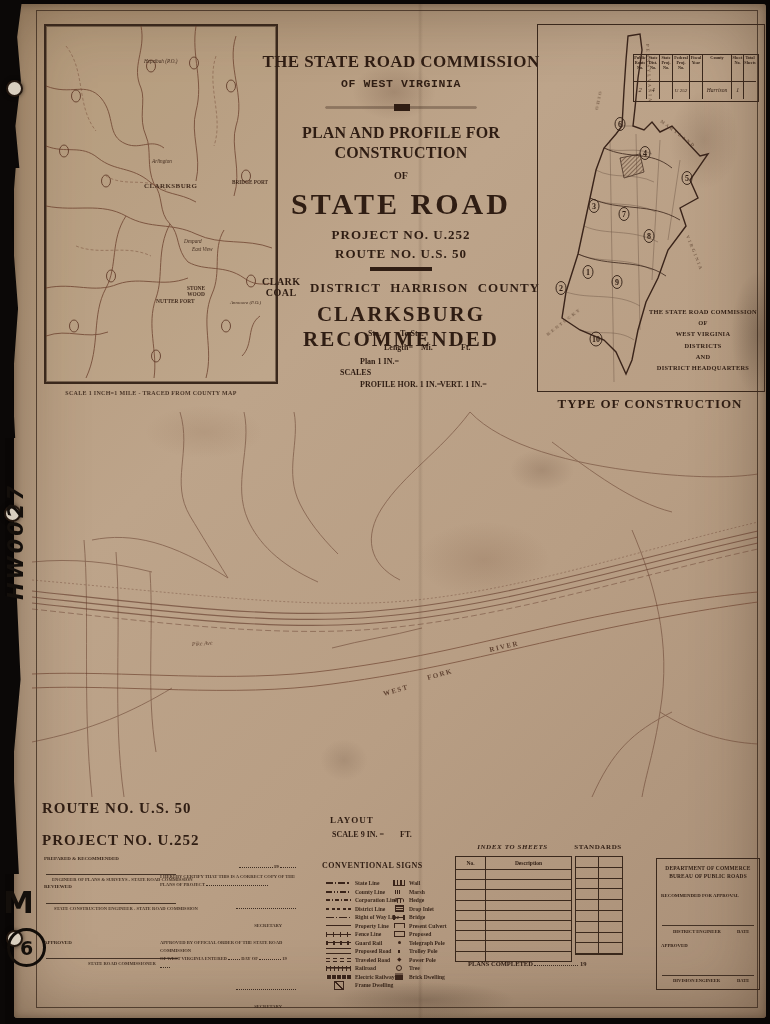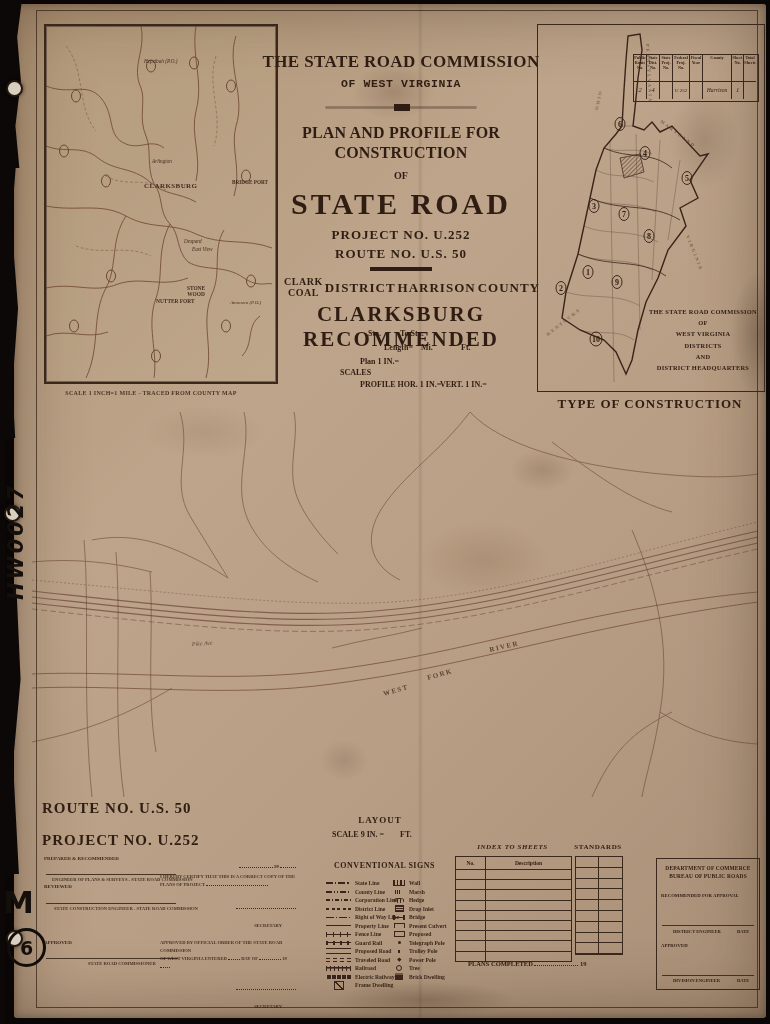--- a/index.html
+++ b/index.html
@@ -31,21 +31,21 @@
   .hole{position:absolute;width:13px;height:13px;border-radius:50%;background:#d9cfbf;
     border:2px solid #241810;box-shadow:0 0 4px rgba(0,0,0,.6);}
   .hand{font-family:"DejaVu Sans",sans-serif;font-weight:bold;color:#140f0b;}
   #hw{position:absolute;left:4px;top:424px;height:176px;width:26px;
     writing-mode:vertical-rl;transform:rotate(180deg);font-style:italic;
     font-size:21px;letter-spacing:3px;}
   #mnote{position:absolute;left:3px;top:884px;font-size:31px;}
   #cnote{position:absolute;left:7px;top:928px;width:33px;height:33px;border:3px solid #120d09;
     border-radius:50%;display:flex;align-items:center;justify-content:center;font-size:19px;}
   
-  .c{text-align:center;}
+  .c{text-align:left;}
   .abs{position:absolute;}
   .rule{position:absolute;border-top:1px solid rgba(50,34,24,.85);}
   .dotrule{border-bottom:1px dotted rgba(50,34,24,.9);display:inline-block;vertical-align:baseline;}
   
   #inset{position:absolute;left:20px;top:24px;width:230px;height:356px;
     border:2px solid #3a281c;box-shadow:inset 0 0 0 1px rgba(58,40,28,.5);background:rgba(200,180,150,.12);margin-left:24px;}
   #inset .lbl{position:absolute;font-weight:bold;color:rgba(54,32,20,.9);white-space:nowrap;}
   #inset .it{font-style:italic;font-weight:normal;}
   #inset-cap{position:absolute;left:36px;top:390px;width:230px;font-size:6px;
     font-weight:bold;color:rgba(54,34,22,.85);text-align:center;letter-spacing:.3px;}
@@ -54,21 +54,21 @@
   .tb1{font-size:17px;font-weight:bold;letter-spacing:.4px;}
   .tb2{font-size:11.5px;font-weight:bold;margin-top:5px;letter-spacing:.6px;font-family:Liberation Mono, monospace;}
   .div1{margin:14px auto 12px;width:150px;height:7px;position:relative;}
   .div1 i{position:absolute;left:0;top:3px;width:100%;height:1.4px;background:#33211655;box-shadow:0 0 0 .3px #332116;}
   .div1 b{position:absolute;left:68px;top:0;width:16px;height:7px;background:#2f1d13;}
   .tb3{font-size:16.5px;font-weight:bold;letter-spacing:.2px;transform:scaleX(.97);}
   .tb4{font-size:10px;font-weight:bold;margin-top:7px;}
   .tb5{font-size:30px;font-weight:bold;letter-spacing:3px;margin-top:6px;}
   .tb6{font-size:13px;font-weight:bold;margin-top:6px;letter-spacing:1px;}
   .bar{margin:5px auto 4px;width:62px;height:4px;background:#2f1d13;}
-  .distline{display:flex;justify-content:flex-end;align-items:center;gap:2px;margin-top:6px;}
+  .distline{display:flex;justify-content:space-between;align-items:center;gap:2px;margin-top:6px;}
   .stack{display:flex;flex-direction:column;font-size:10px;font-weight:bold;line-height:1.05;letter-spacing:.5px;}
   .big{font-size:13px;font-weight:bold;letter-spacing:1px;}
   .tb7{font-size:21px;font-weight:bold;letter-spacing:2px;margin-top:4px;}
   .scl{position:absolute;font-size:8px;font-weight:bold;white-space:nowrap;}
   
   #wvbox{position:absolute;left:537px;top:24px;width:226px;height:366px;border:1.5px solid #3a281c;}
   #wvtable{position:absolute;left:633px;top:54px;width:124px;height:46px;border:1px solid #3a281c;
     display:grid;grid-template-columns:13px 13px 13px 17px 13px 29px 12px 12px;grid-template-rows:27px 17px;}
   #wvtable .hc{border-right:.8px solid #3a281c;border-bottom:.8px solid #3a281c;font-size:4.2px;
     font-weight:bold;text-align:center;line-height:1.15;overflow:hidden;padding-top:1px;}

